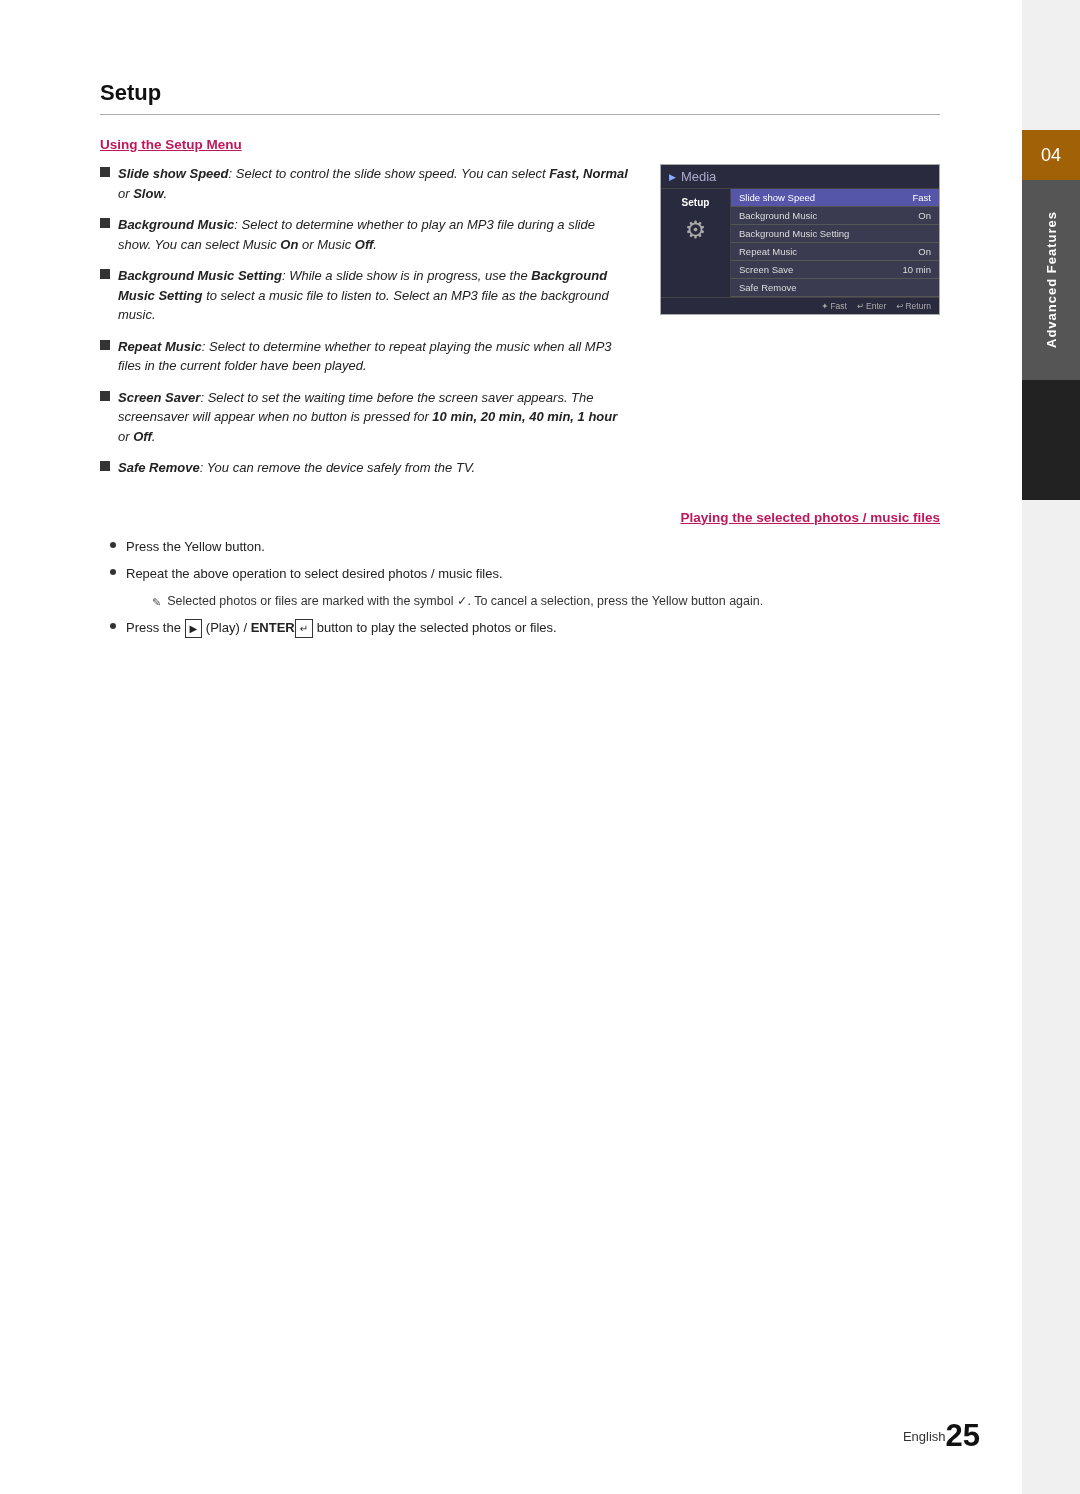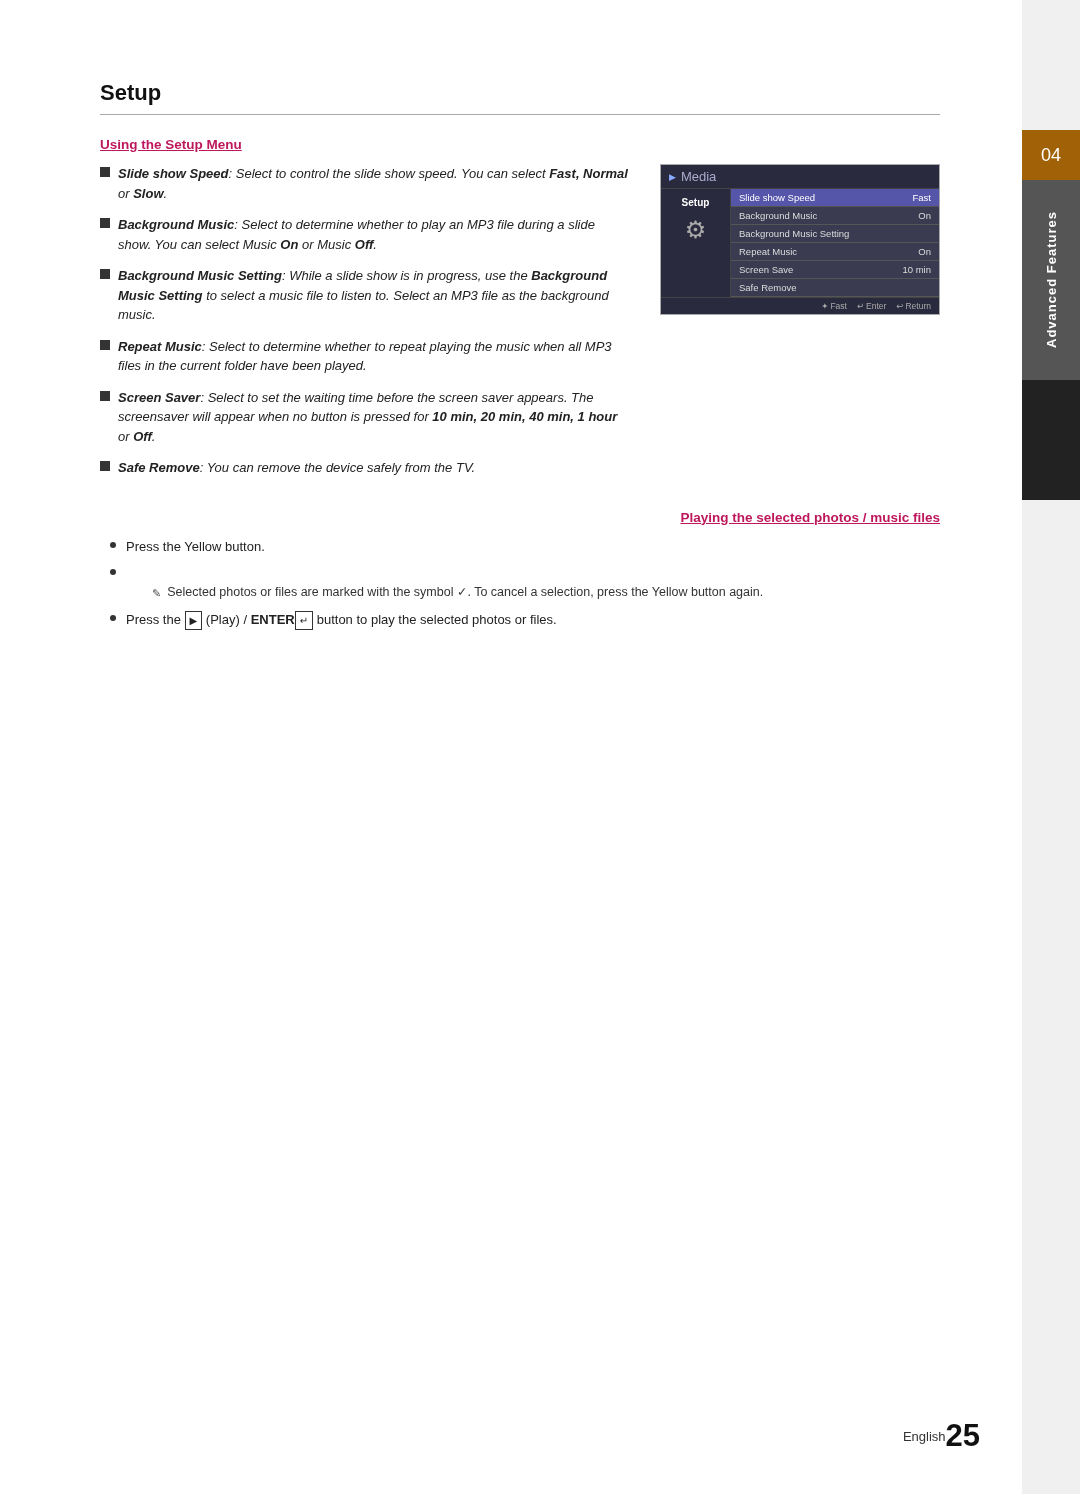--- a/index.html
+++ b/index.html
@@ -442,20 +442,21 @@
 
     <ul class="dot-list">
 
       <li>
         <span class="dot-bullet"></span>
         <span>Press the Yellow button.</span>
       </li>
 
       <li>
         <span class="dot-bullet"></span>
+        <span>Repeat the above operation to select desired photos / music files.</span>
       </li>
 
       <li style="display:block; margin-left:16px; margin-bottom:8px;">
         <div class="note-line">
           <span class="note-icon">✎</span>
           <span>Selected photos or files are marked with the symbol ✓. To cancel a selection, press the Yellow button again.</span>
         </div>
       </li>
 
       <li>

